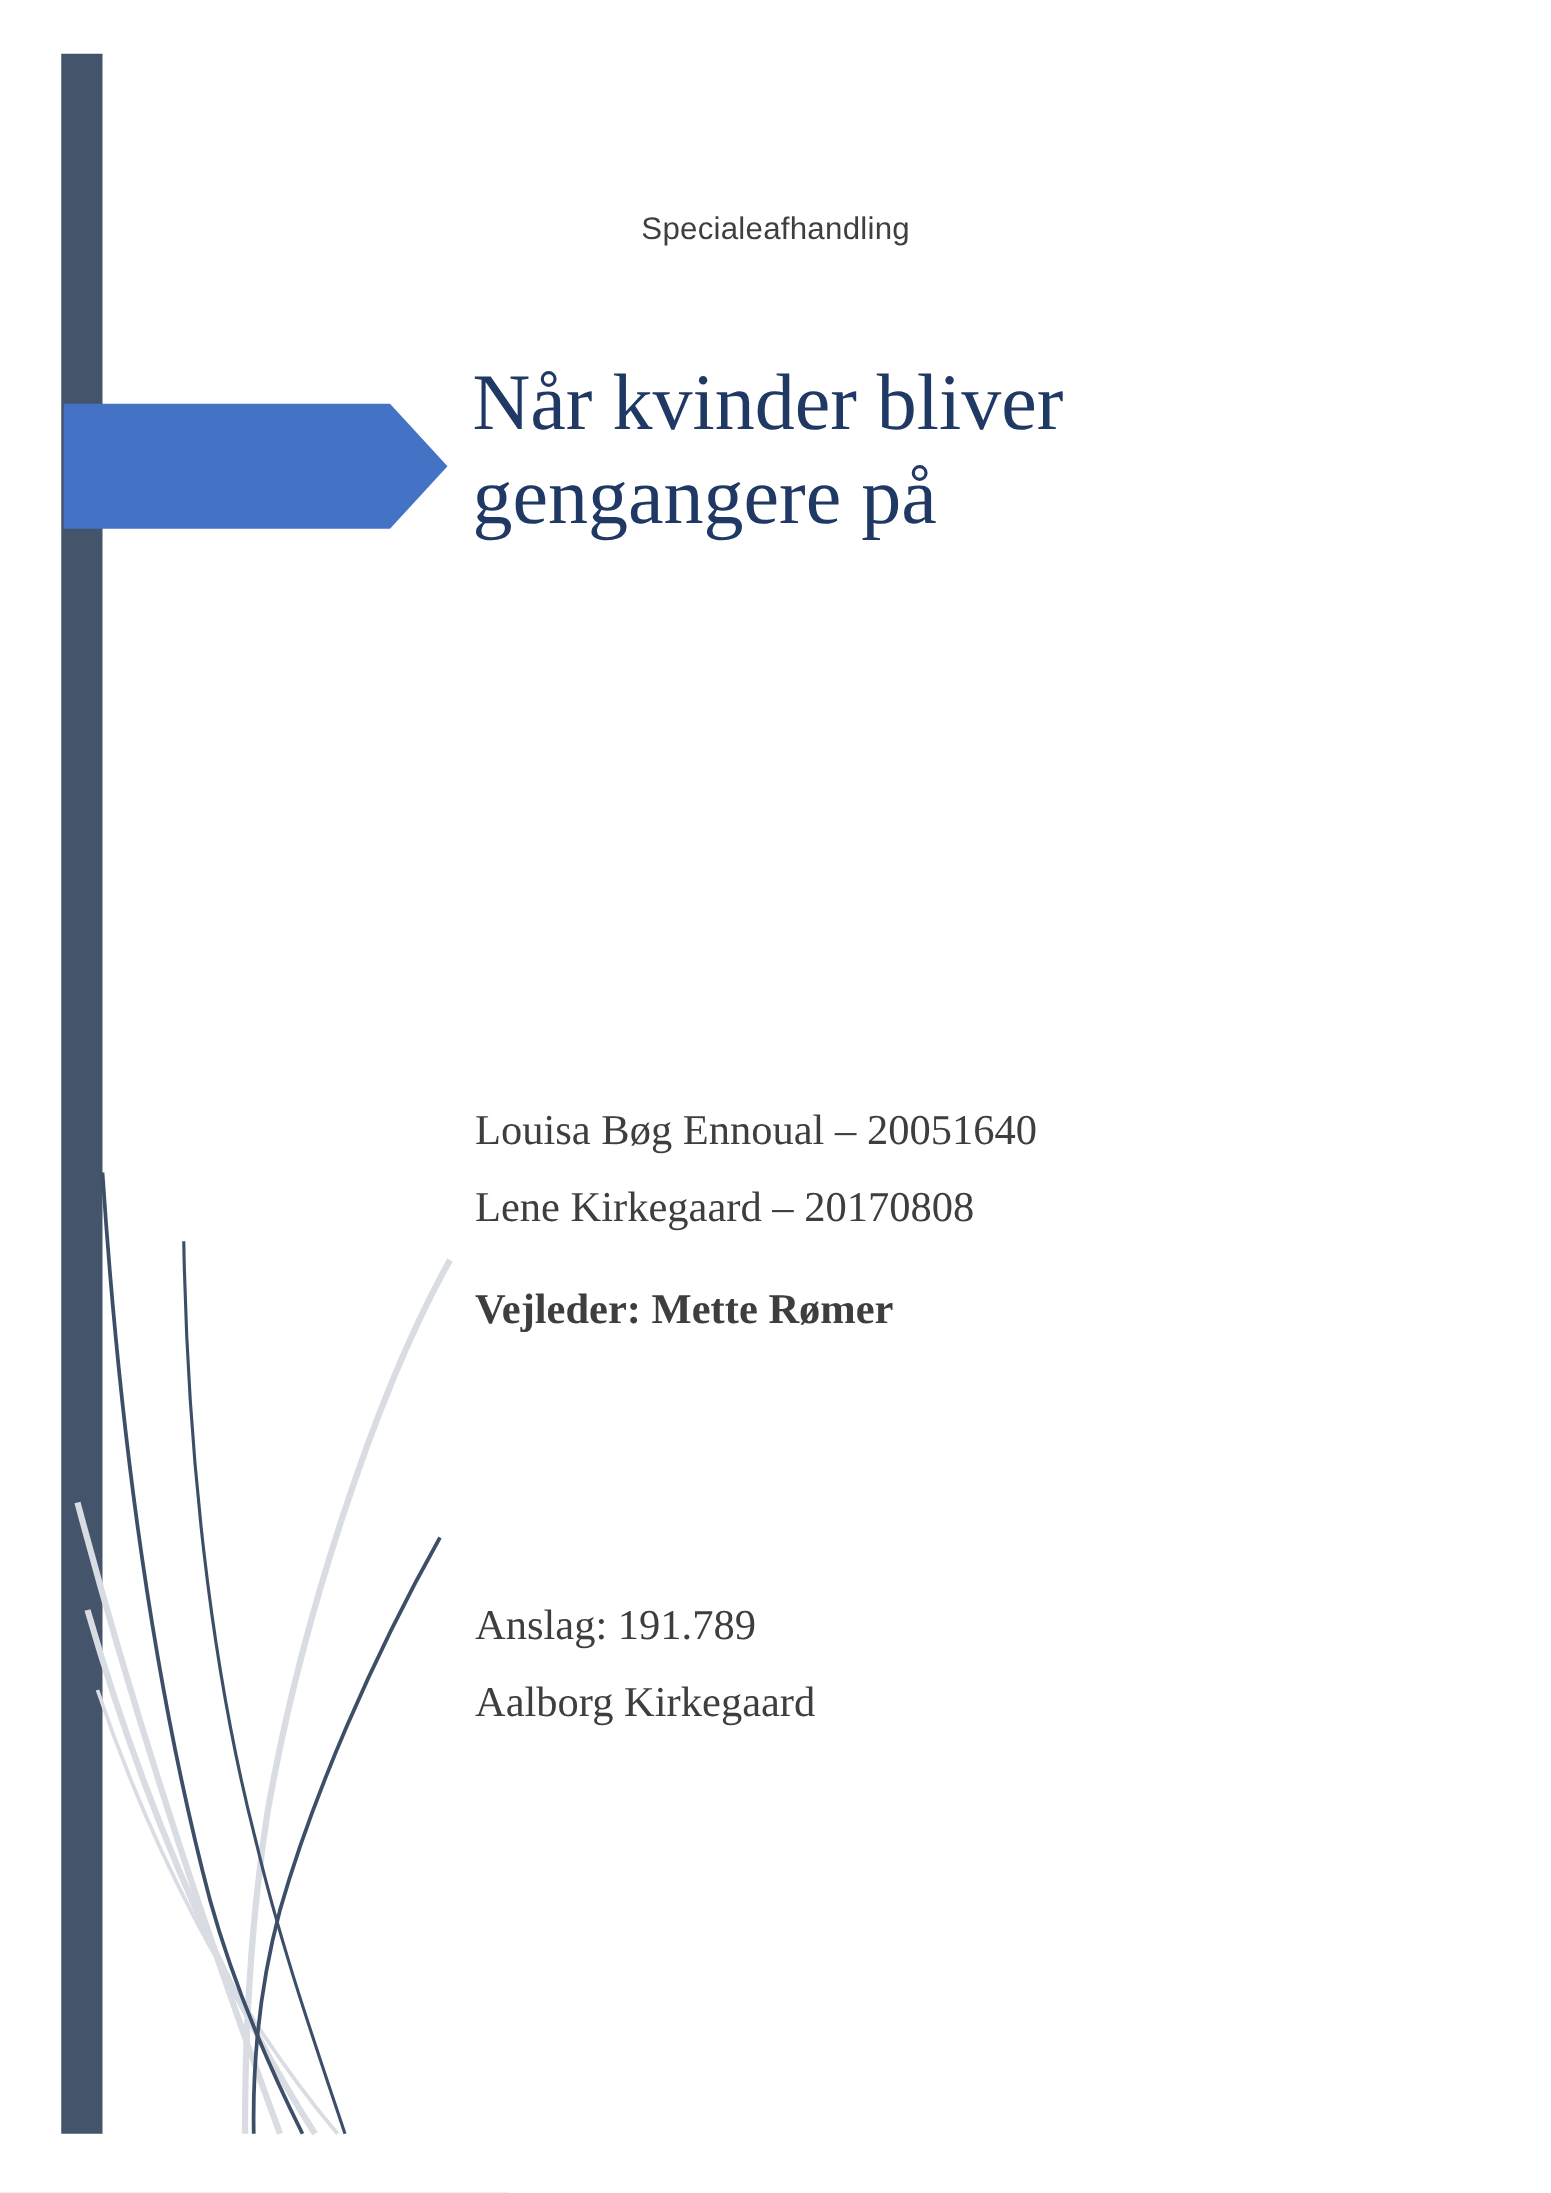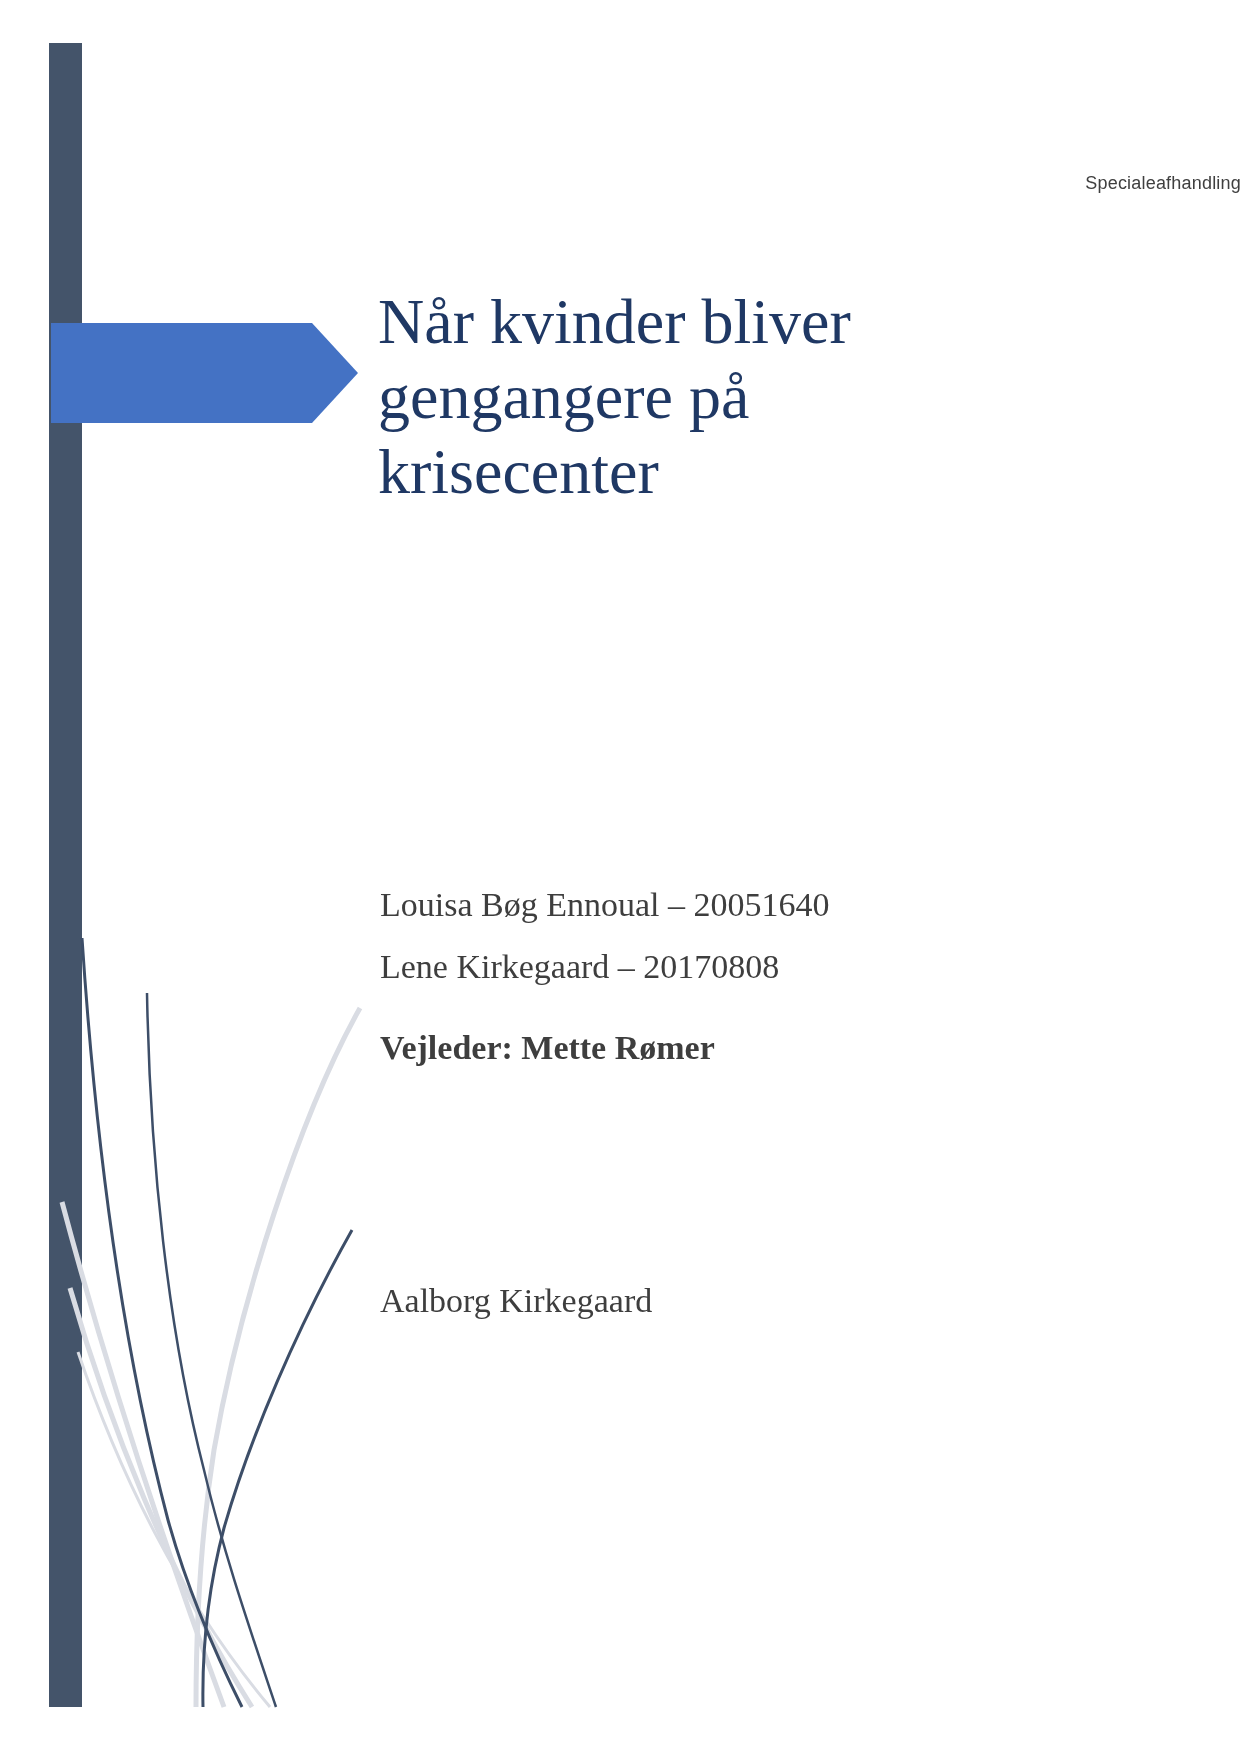--- a/index.html
+++ b/index.html
@@ -42,23 +42,23 @@
     left: 0; top: 0;
     width: 1241px;
     height: 1754px;
     pointer-events: none;
   }
   .doc-kind {
     position: absolute;
     left: 0;
     top: 168px;
     width: 1241px;
-    text-align: right;
+    text-align: center;
     font-family: "Liberation Sans", sans-serif;
-    font-size: 18px;
+    font-size: 25px;
     line-height: 30px;
     color: var(--c-label);
     letter-spacing: 0.2px;
   }
   .page-title {
     position: absolute;
     left: 378px;
     top: 284px;
     width: 620px;
     font-size: 64px;
@@ -98,29 +98,29 @@
 
   <svg class="arrow-svg" viewBox="0 0 1241 1754" aria-hidden="true">
     <polygon fill="#4472C4" points="51,323 312,323 358,373 312,423 51,423"></polygon>
   </svg>
 
   <div class="doc-kind">Specialeafhandling</div>
 
   <div class="page-title">
     <div>Når kvinder bliver</div>
     <div>gengangere på</div>
-    <div>krisecenter</div>
   </div>
 
   <div class="text-block authors-block">
     <div>Louisa Bøg Ennoual – 20051640</div>
     <div>Lene Kirkegaard – 20170808</div>
   </div>
 
   <div class="text-block supervisor-block">
     <div>Vejleder: Mette Rømer</div>
   </div>
 
   <div class="text-block details-block">
+    <div>Anslag: 191.789</div>
     <div>Aalborg Kirkegaard</div>
   </div>
 
 </div>
 
 </body></html>

